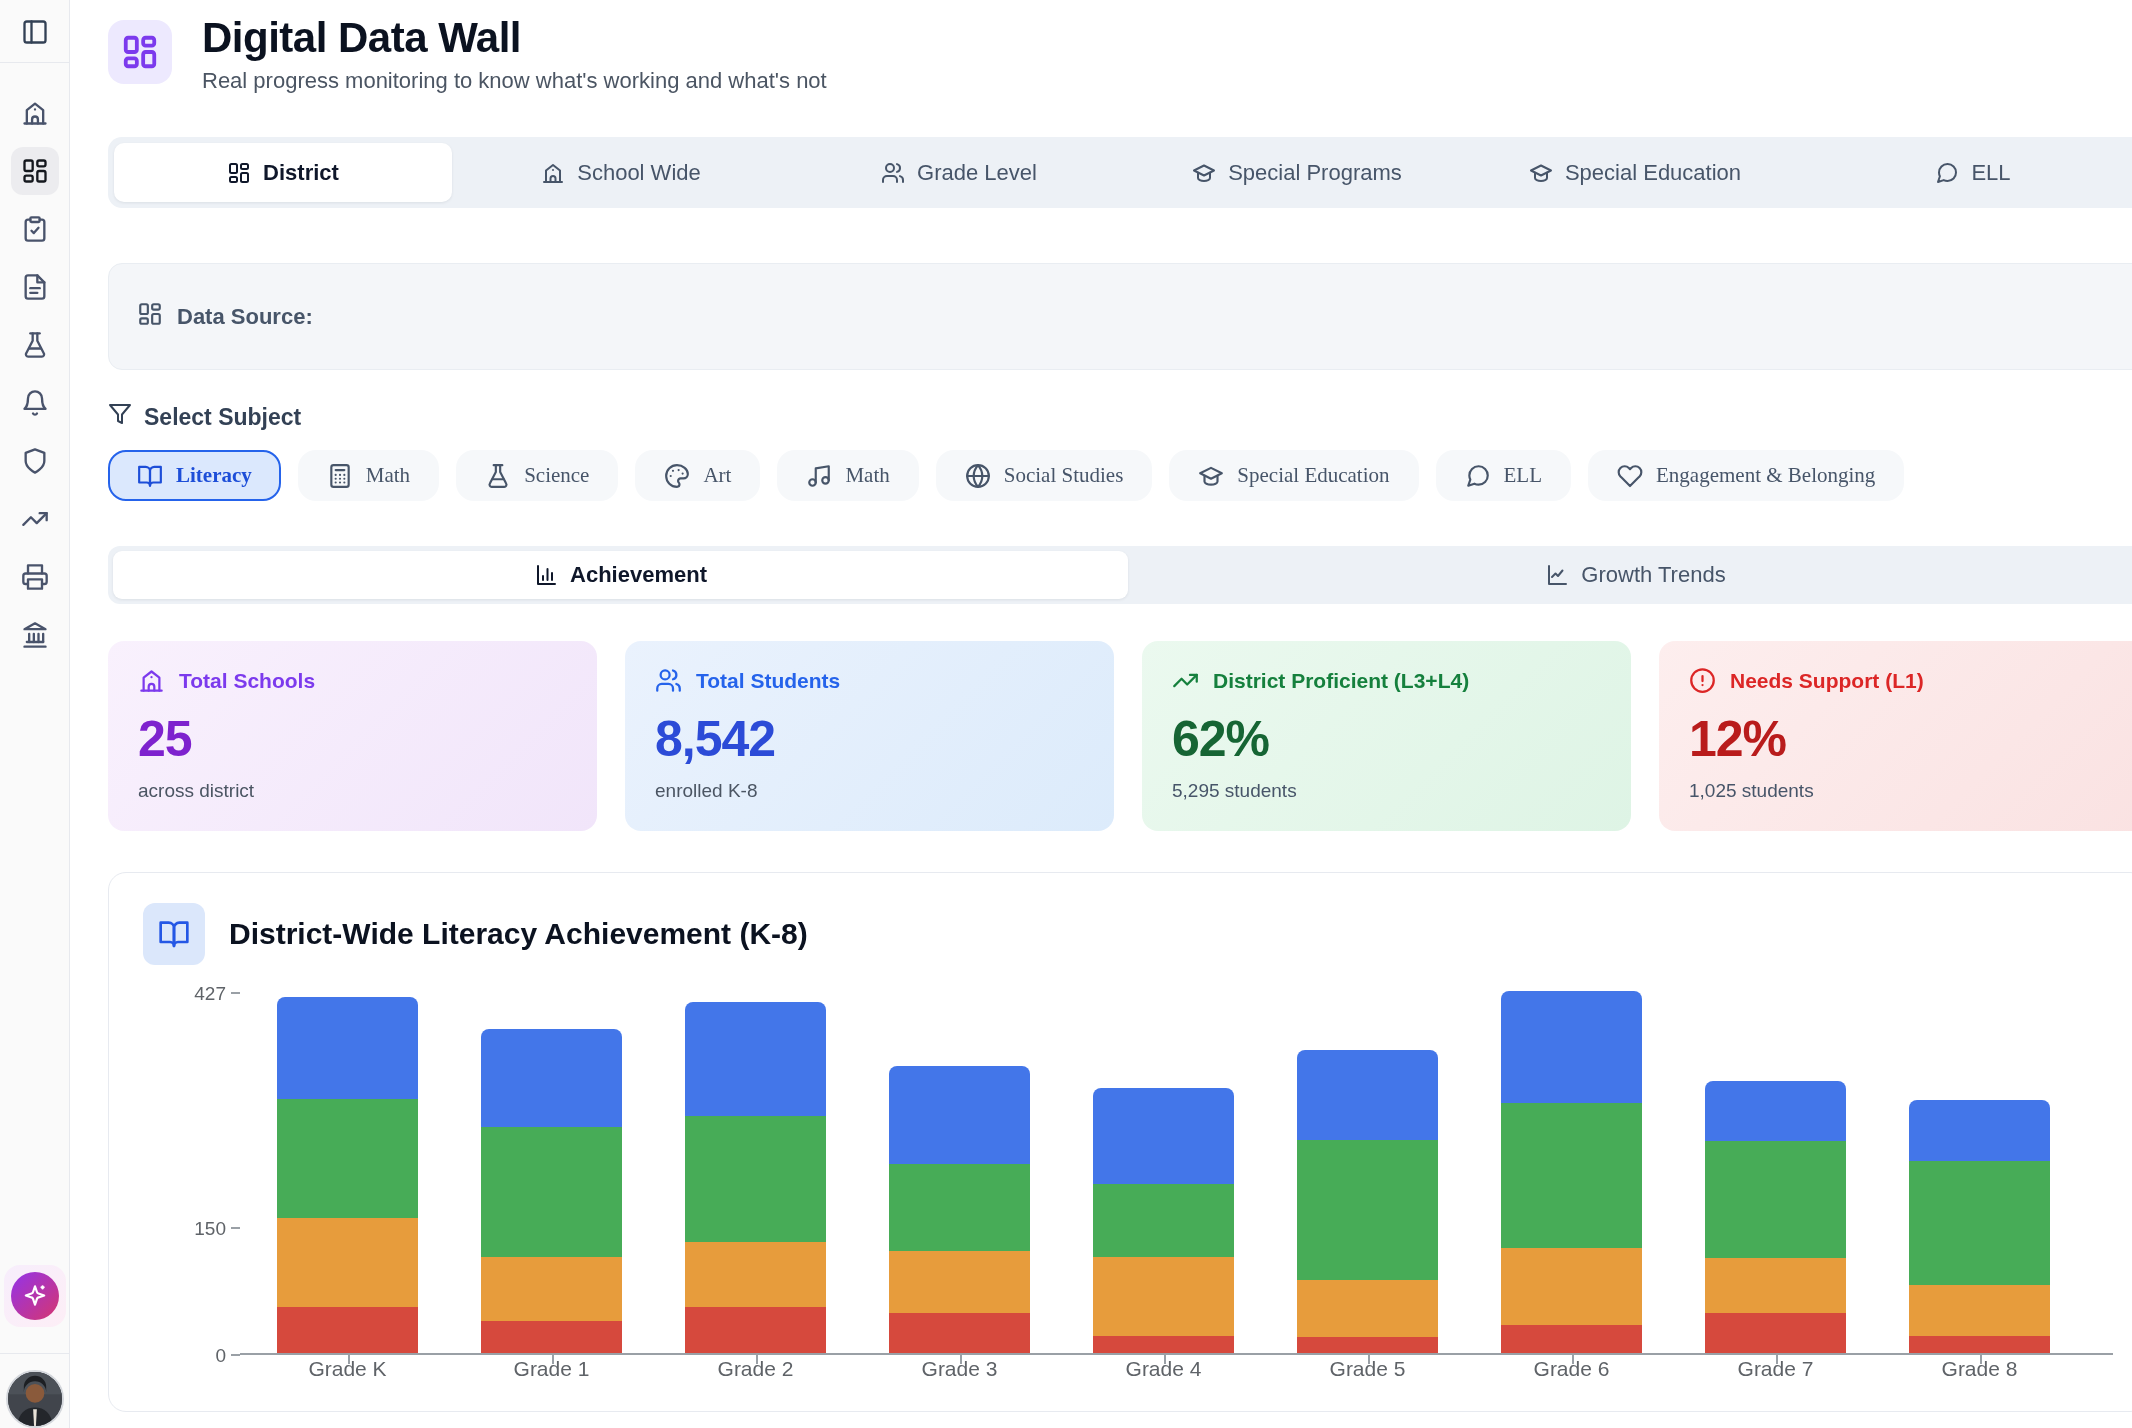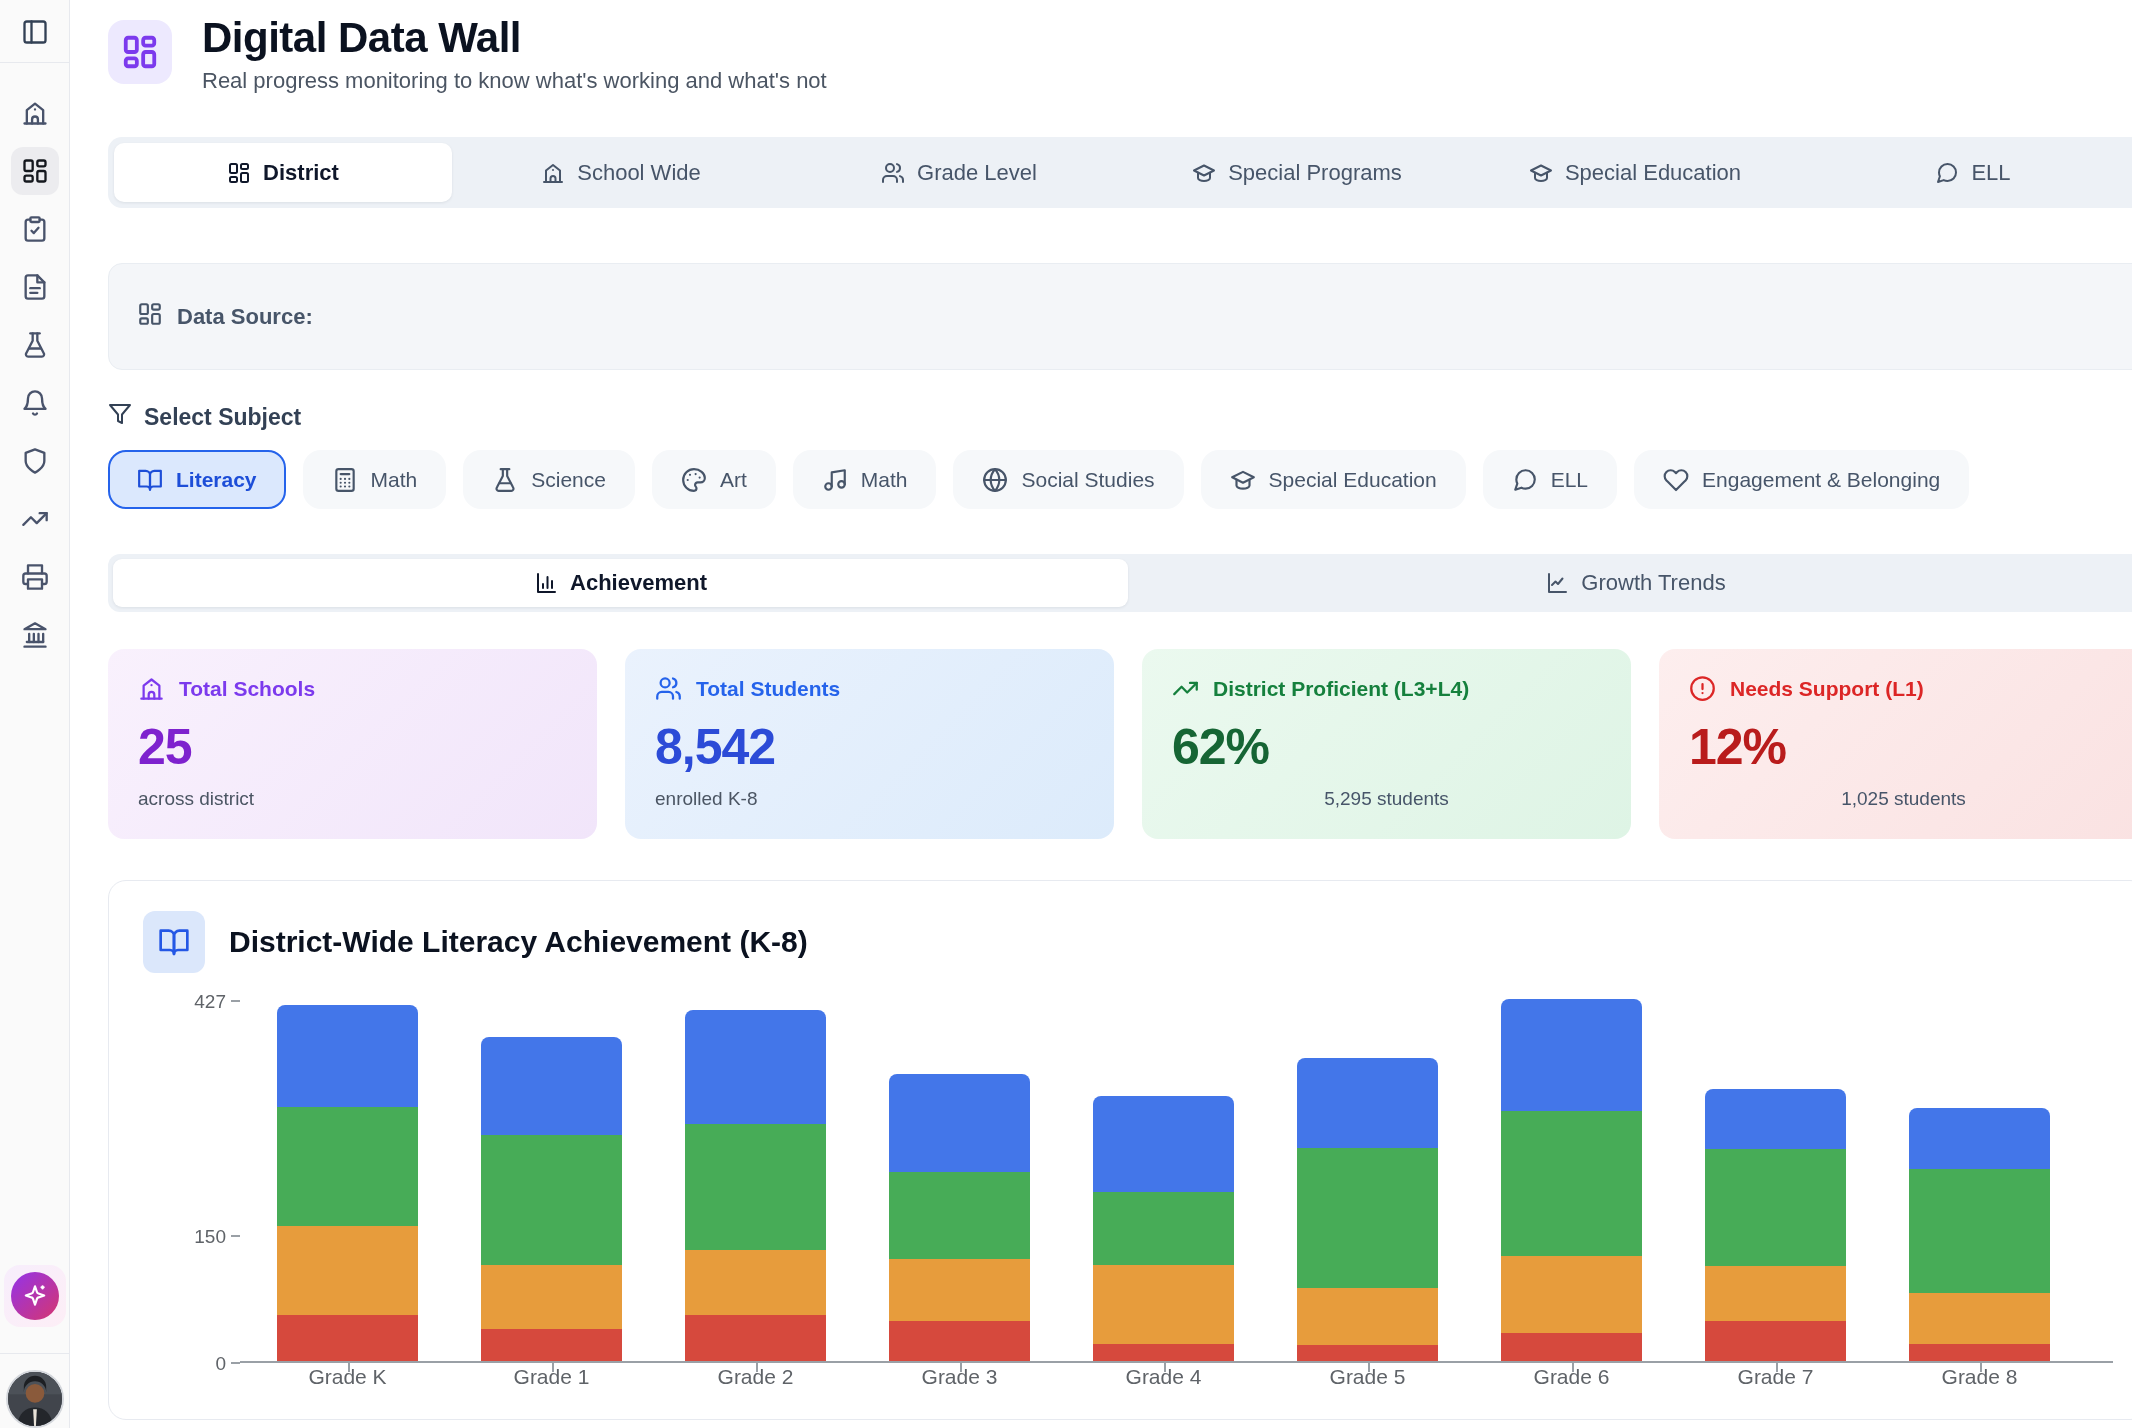--- a/index.html
+++ b/index.html
@@ -42,21 +42,21 @@
   .ds-label { display:flex; align-items:center; gap:14px; font-size:22px; font-weight:600; color:#475569; }
   .ds-label svg { width:26px; height:26px; }
   .ds-select { width:647px; height:61px; margin-left:6px; background:#fff; border:1px solid #e2e8f0; border-radius:10px; display:flex; align-items:center; padding:0 22px; font-size:22px; font-weight:700; color:#0f172a; cursor:pointer; }
   .ds-select .chev { margin-left:auto; color:#64748b; }
   .ds-select .chev svg { width:22px; height:22px; }
 
   
   .subj-head { margin-top:32px; display:flex; align-items:center; gap:12px; font-size:23px; font-weight:600; color:#334155; }
   .subj-head svg { width:24px; height:24px; }
   .chips { margin-top:18px; display:flex; gap:17px; }
-  .chip { height:59px; border-radius:18px; background:#f6f8fa; color:#475569; display:flex; align-items:center; gap:13px; padding:0 27px; font-size:21px; font-weight:500; cursor:pointer; border:2px solid transparent; }
+  .chip { height:51px; border-radius:18px; background:#f6f8fa; color:#475569; display:flex; align-items:center; gap:13px; padding:0 27px; font-size:21px; font-weight:500; cursor:pointer; border:2px solid transparent;font-family:Liberation Serif, serif; }
   .chip svg { width:26px; height:26px; }
   .chip.selected { background:#dbe8fd; border-color:#2563eb; color:#1d4ed8; font-weight:600; }
 
   
   .vtoggle { margin-top:45px; background:#edf1f6; border-radius:12px; padding:5px; display:flex; height:58px; }
   .vopt { flex:1; display:flex; align-items:center; justify-content:center; gap:12px; font-size:22px; color:#475569; font-weight:500; border-radius:9px; cursor:pointer; }
   .vopt svg { width:24px; height:24px; }
   .vopt.active { background:#ffffff; color:#0f172a; font-weight:700; box-shadow:0 1px 3px rgba(15,23,42,.08); }
 
   
@@ -67,21 +67,21 @@
   .card-val { font-size:50px; font-weight:700; margin-top:16px; letter-spacing:-1px; }
   .card-cap { font-size:19px; color:#4b5563; margin-top:12px; }
   .card.purple { background:linear-gradient(135deg,#f9f1fd,#f1e5fa); }
   .card.purple .card-top { color:#7c3aed; } .card.purple .card-val { color:#7e22ce; }
   .card.blue { background:linear-gradient(135deg,#eaf2fd,#dcebfb); }
   .card.blue .card-top { color:#2563eb; } .card.blue .card-val { color:#2c4bd7; }
   .card.green { background:linear-gradient(135deg,#ebf9ef,#def4e5); }
   .card.green .card-top { color:#15803d; } .card.green .card-val { color:#166534; }
   .card.red { background:linear-gradient(135deg,#fdeeee,#fae2e2); }
   .card.red .card-top { color:#dc2626; } .card.red .card-val { color:#b91c1c; }
-  .card.green .card-cap, .card.red .card-cap { color:#475569;text-align:center; }
+  .card.green .card-cap, .card.red .card-cap { color:#475569; }
 
   
   .chart-card { margin-top:41px; border:1px solid #e7eaf0; border-radius:18px; padding:30px 34px 0; height:540px; }
   .chart-head { display:flex; align-items:center; gap:24px; }
   .chart-ico { width:62px; height:62px; border-radius:12px; background:#dbe7fb; color:#2457e5; display:flex; align-items:center; justify-content:center; }
   .chart-ico svg { width:32px; height:32px; }
   .chart-title { font-size:30px; font-weight:700; color:#0b1220; }
   .chart-wrap { display:flex; margin-top:28px; }
   .y-gutter { width:97px; position:relative; height:362px; flex:0 0 97px; }
   .ytick { position:absolute; right:14px; transform:translateY(50%); font-size:19px; color:#5f6368; }

